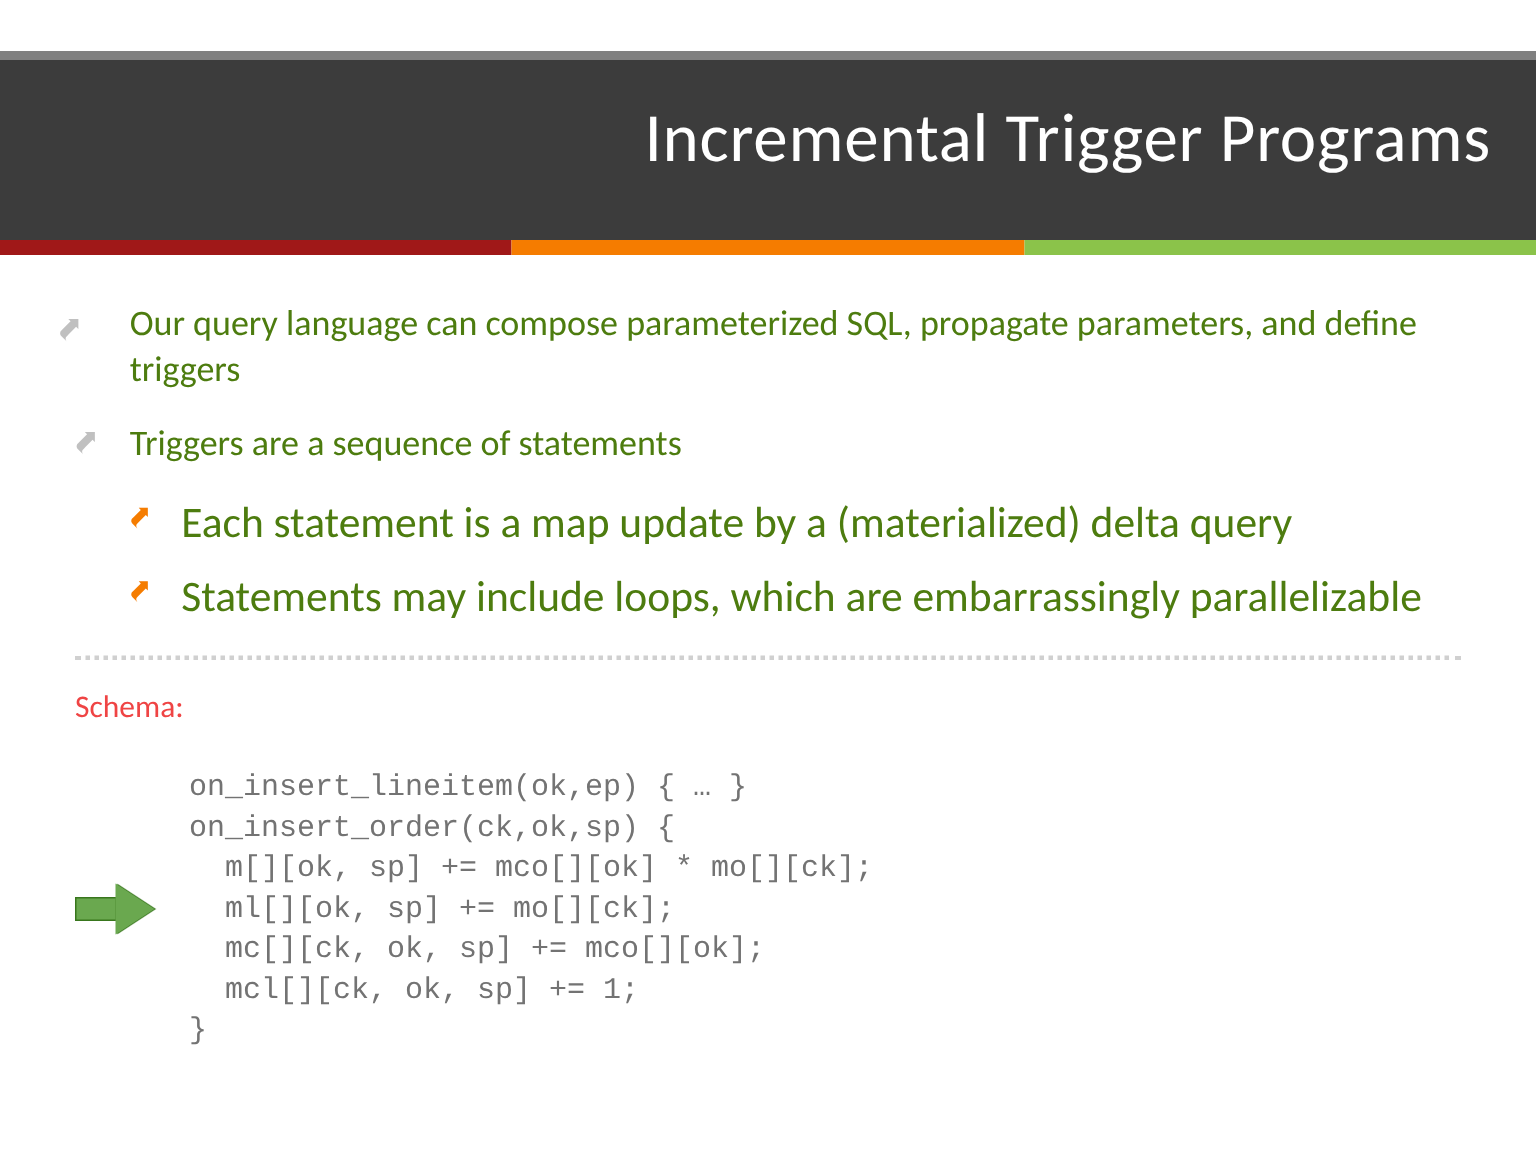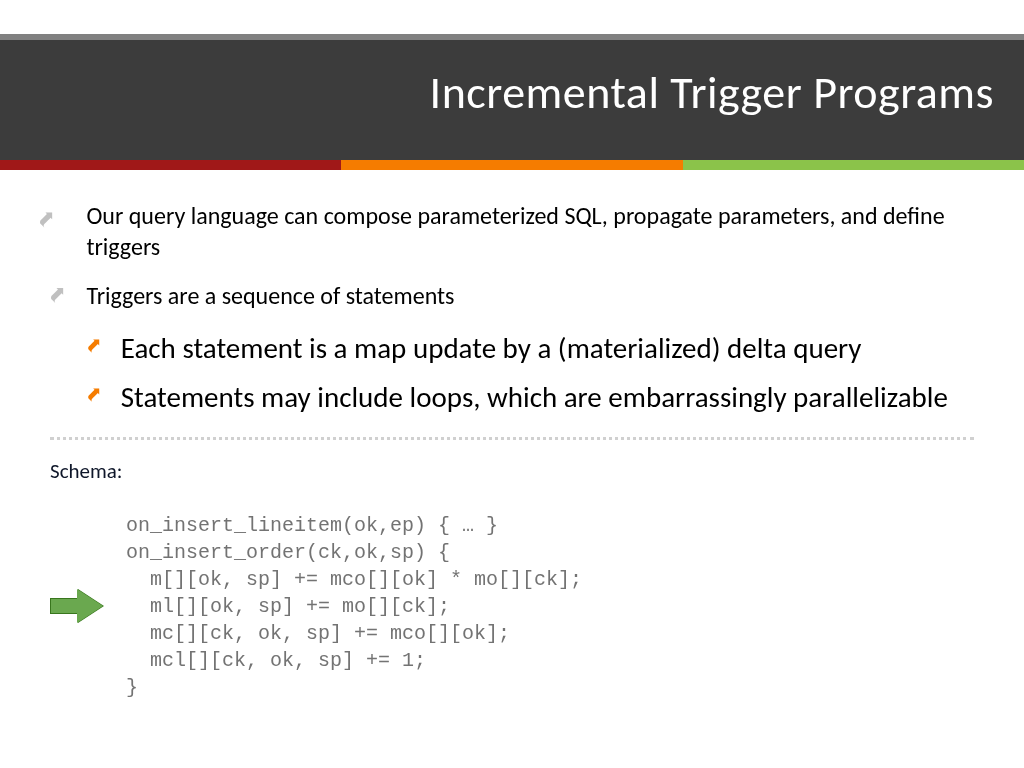--- a/index.html
+++ b/index.html
@@ -12,26 +12,26 @@
   .color-strip { height: 10px; display: flex; }
   .color-strip div:nth-child(1) { flex: 1; background: #a01818; }
   .color-strip div:nth-child(2) { flex: 1; background: #f57c00; }
   .color-strip div:nth-child(3) { flex: 1; background: #8bc34a; }
 
   .body { padding: 30px 50px 0 50px; }
   .bullet { display: flex; margin-bottom: 18px; }
   .bullet.sub { margin-left: 40px; margin-bottom: 12px; }
   .bul-icon { color: #c0c0c0; font-size: 22px; margin-right: 18px; flex-shrink: 0; transform: rotate(-45deg); line-height: 1.2; }
   .bullet.sub .bul-icon { color: #f57c00; font-size: 20px; margin-right: 14px; }
-  .bul-text { font-size: 24px; line-height: 1.3; color: #000000; }
+  .bul-text { font-size: 24px; line-height: 1.3; color: #4d7c0f; }
   .bullet.sub .bul-text { font-size: 29px; }
 
   .divider { border-top: 3px dotted #d0d0d0; margin: 20px 0 18px 0; }
 
-  .schema { display: flex; font-size: 21px; color: #0f172a; margin-bottom: 28px; gap: 19px; }
+  .schema { display: flex; font-size: 21px; color: #ef4444; margin-bottom: 28px; gap: 19px; }
   .schema-label { width: 110px; flex-shrink: 0; }
   .schema-body { flex: 1; line-height: 1.35; }
 
   .code-row { display: flex; align-items: center; gap: 20px; }
   .code { font-family: "Courier New", Courier, monospace; font-size: 20px; color: #737373; line-height: 1.35; white-space: pre; }
   .code.right { flex: 1; }
 
   .arrow { width: 56px; height: 34px; position: relative; flex-shrink: 0; display:flex; align-items:center; }
   .arrow .shaft { width: 28px; height: 16px; background: #6aa84f; border: 1px solid #38761d; position: absolute; left: 0; top: 9px; }
   .arrow .head { width: 0; height: 0; border-top: 17px solid transparent; border-bottom: 17px solid transparent; border-left: 26px solid #6aa84f; position: absolute; left: 27px; top: 0; filter: drop-shadow(1px 0 0 #38761d); }

